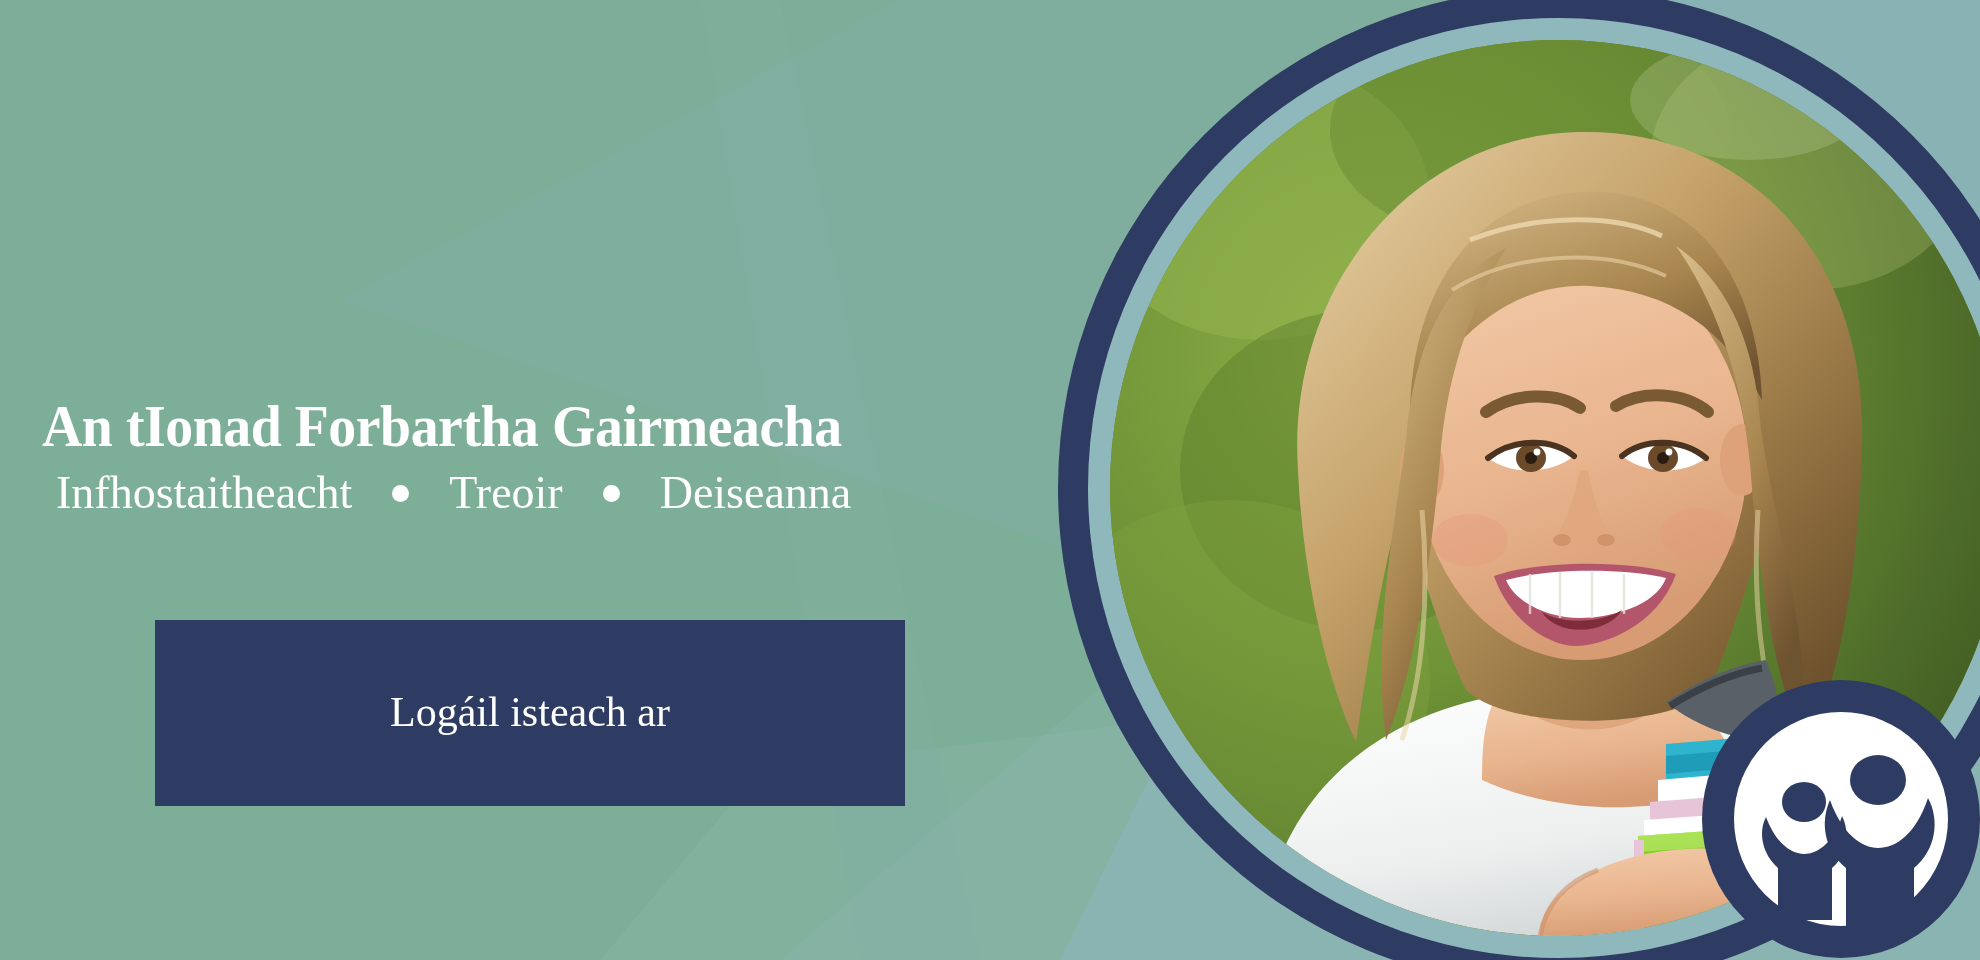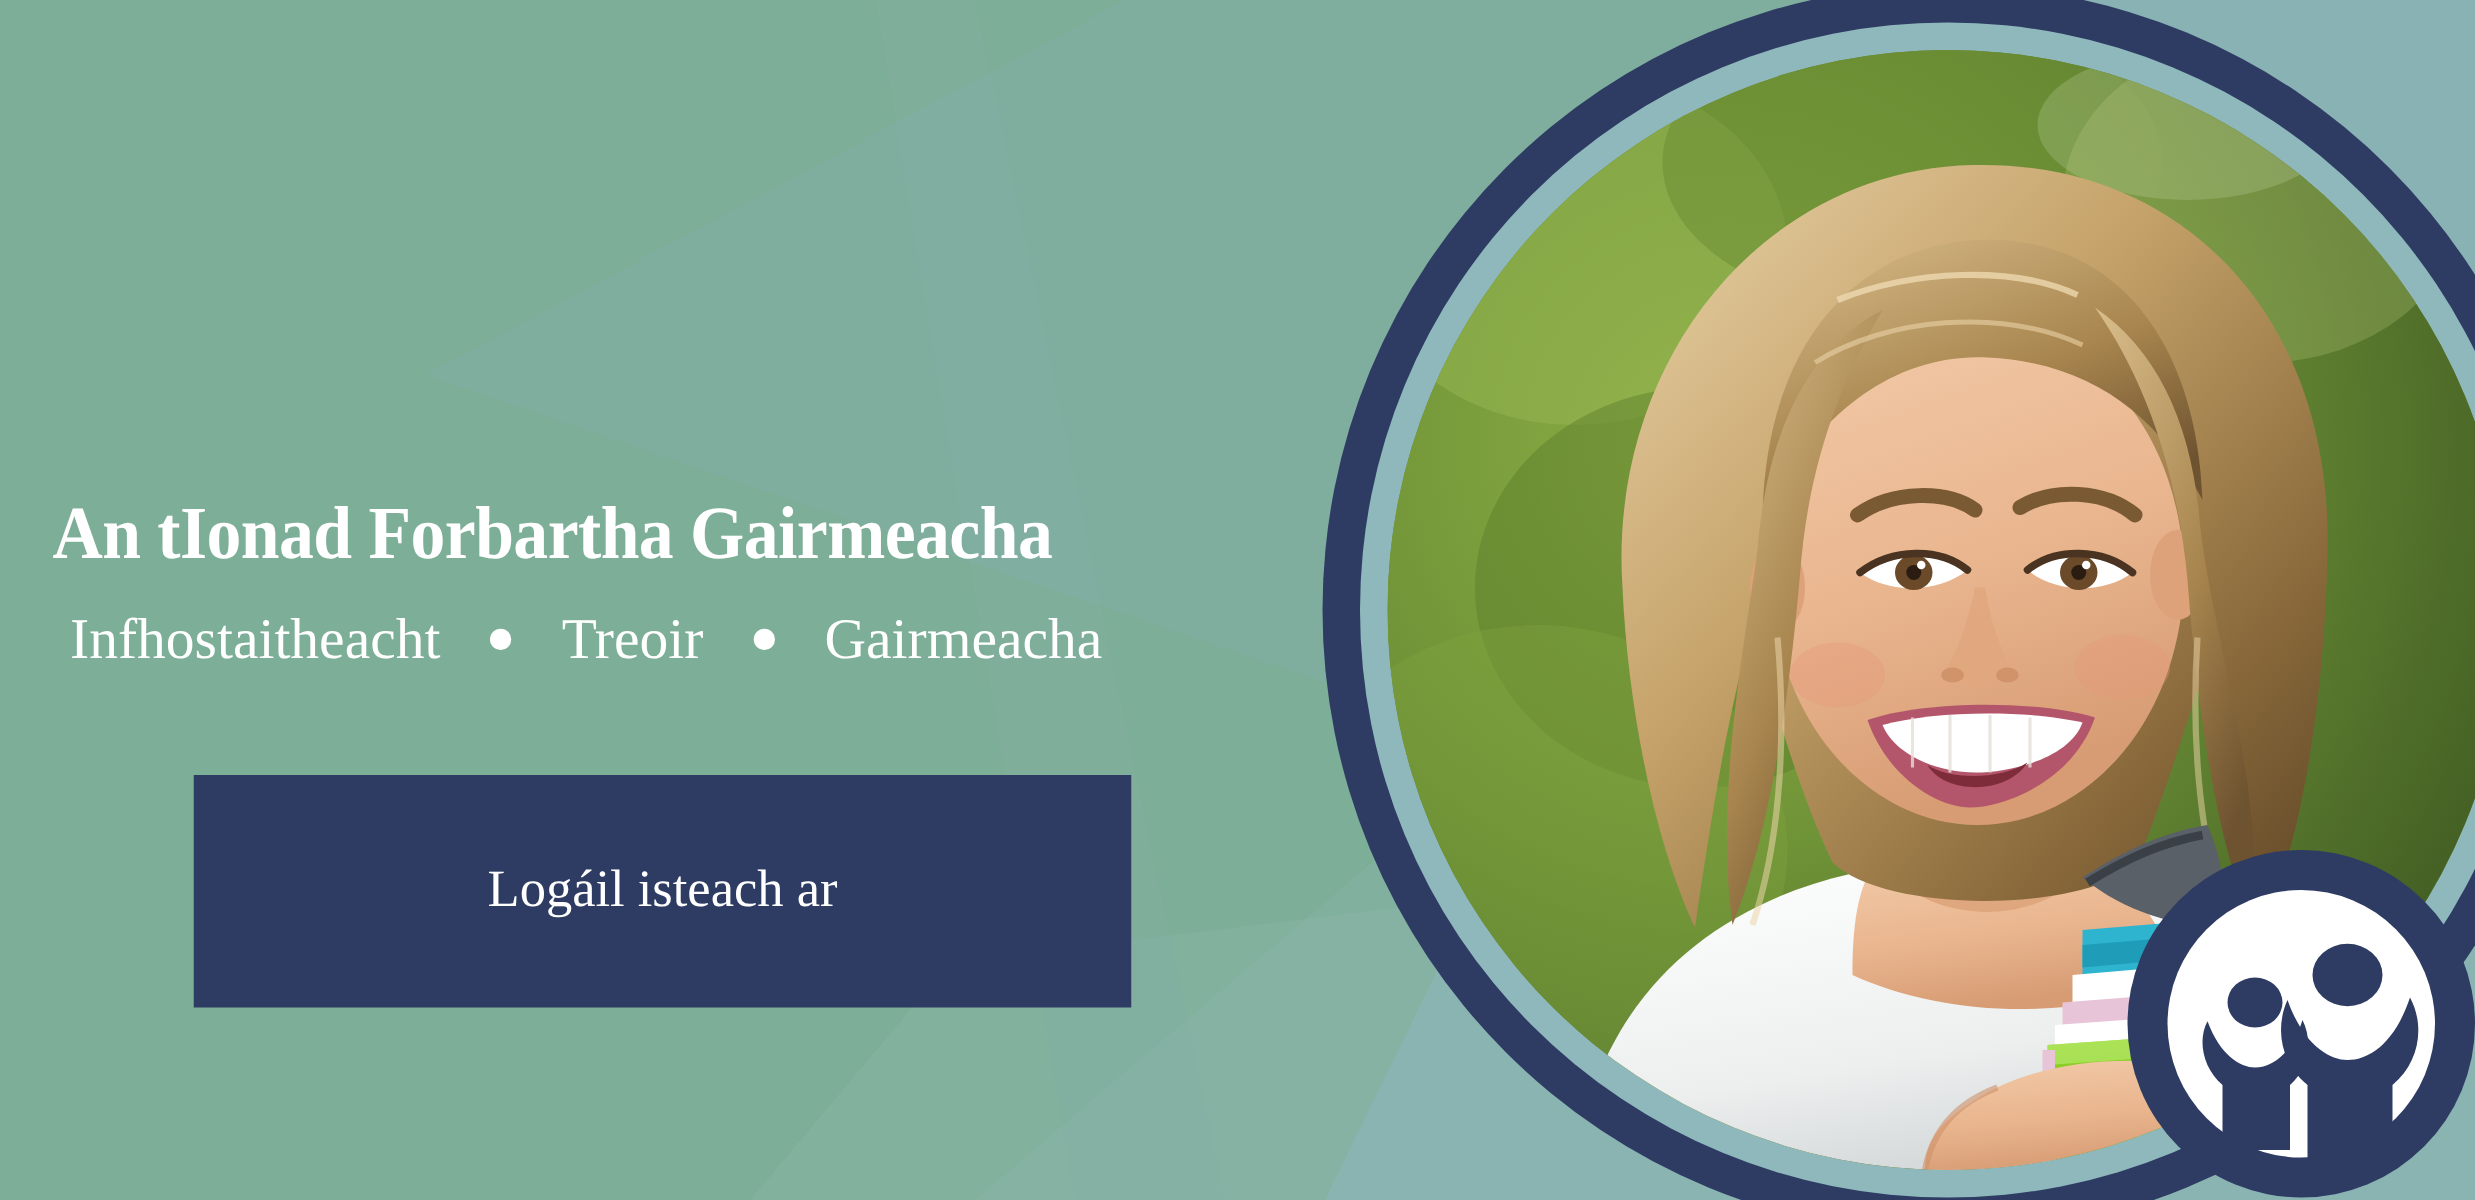--- a/index.html
+++ b/index.html
@@ -33,21 +33,21 @@
     font-weight:bold;
     font-size:60px;
     line-height:1.0;
     letter-spacing:-0.5px;
     color:#ffffff;
     white-space:nowrap;
     transform:scaleX(0.93);
     transform-origin:left center;
   }
   .taglines {
-    margin-top:32px;
+    margin-top:14px;
     margin-left:14px;
     display:flex;
     align-items:center;
     color:#ffffff;
     font-size:46px;
     line-height:1.0;
     white-space:nowrap;
   }
   .tagline-item { display:inline-block; }
   .tagline-sep {
@@ -259,21 +259,21 @@
     </div>
   </div>
 
   <div class="content">
     <div class="headline">An tIonad Forbartha Gairmeacha</div>
     <div class="taglines">
       <span class="tagline-item">Infhostaitheacht</span>
       <span class="tagline-sep"></span>
       <span class="tagline-item">Treoir</span>
       <span class="tagline-sep"></span>
-      <span class="tagline-item">Gairmeacha</span>
+      <span class="tagline-item">Deiseanna</span>
     </div>
   </div>
 
   <div class="cta" role="button">
     <span class="cta-line">Logáil isteach ar</span>
   </div>
 
   <div class="logo-badge">
     <svg class="logo-svg" viewBox="0 0 282 282">
       <circle cx="141" cy="141" r="139" fill="#2E3C63"></circle>

